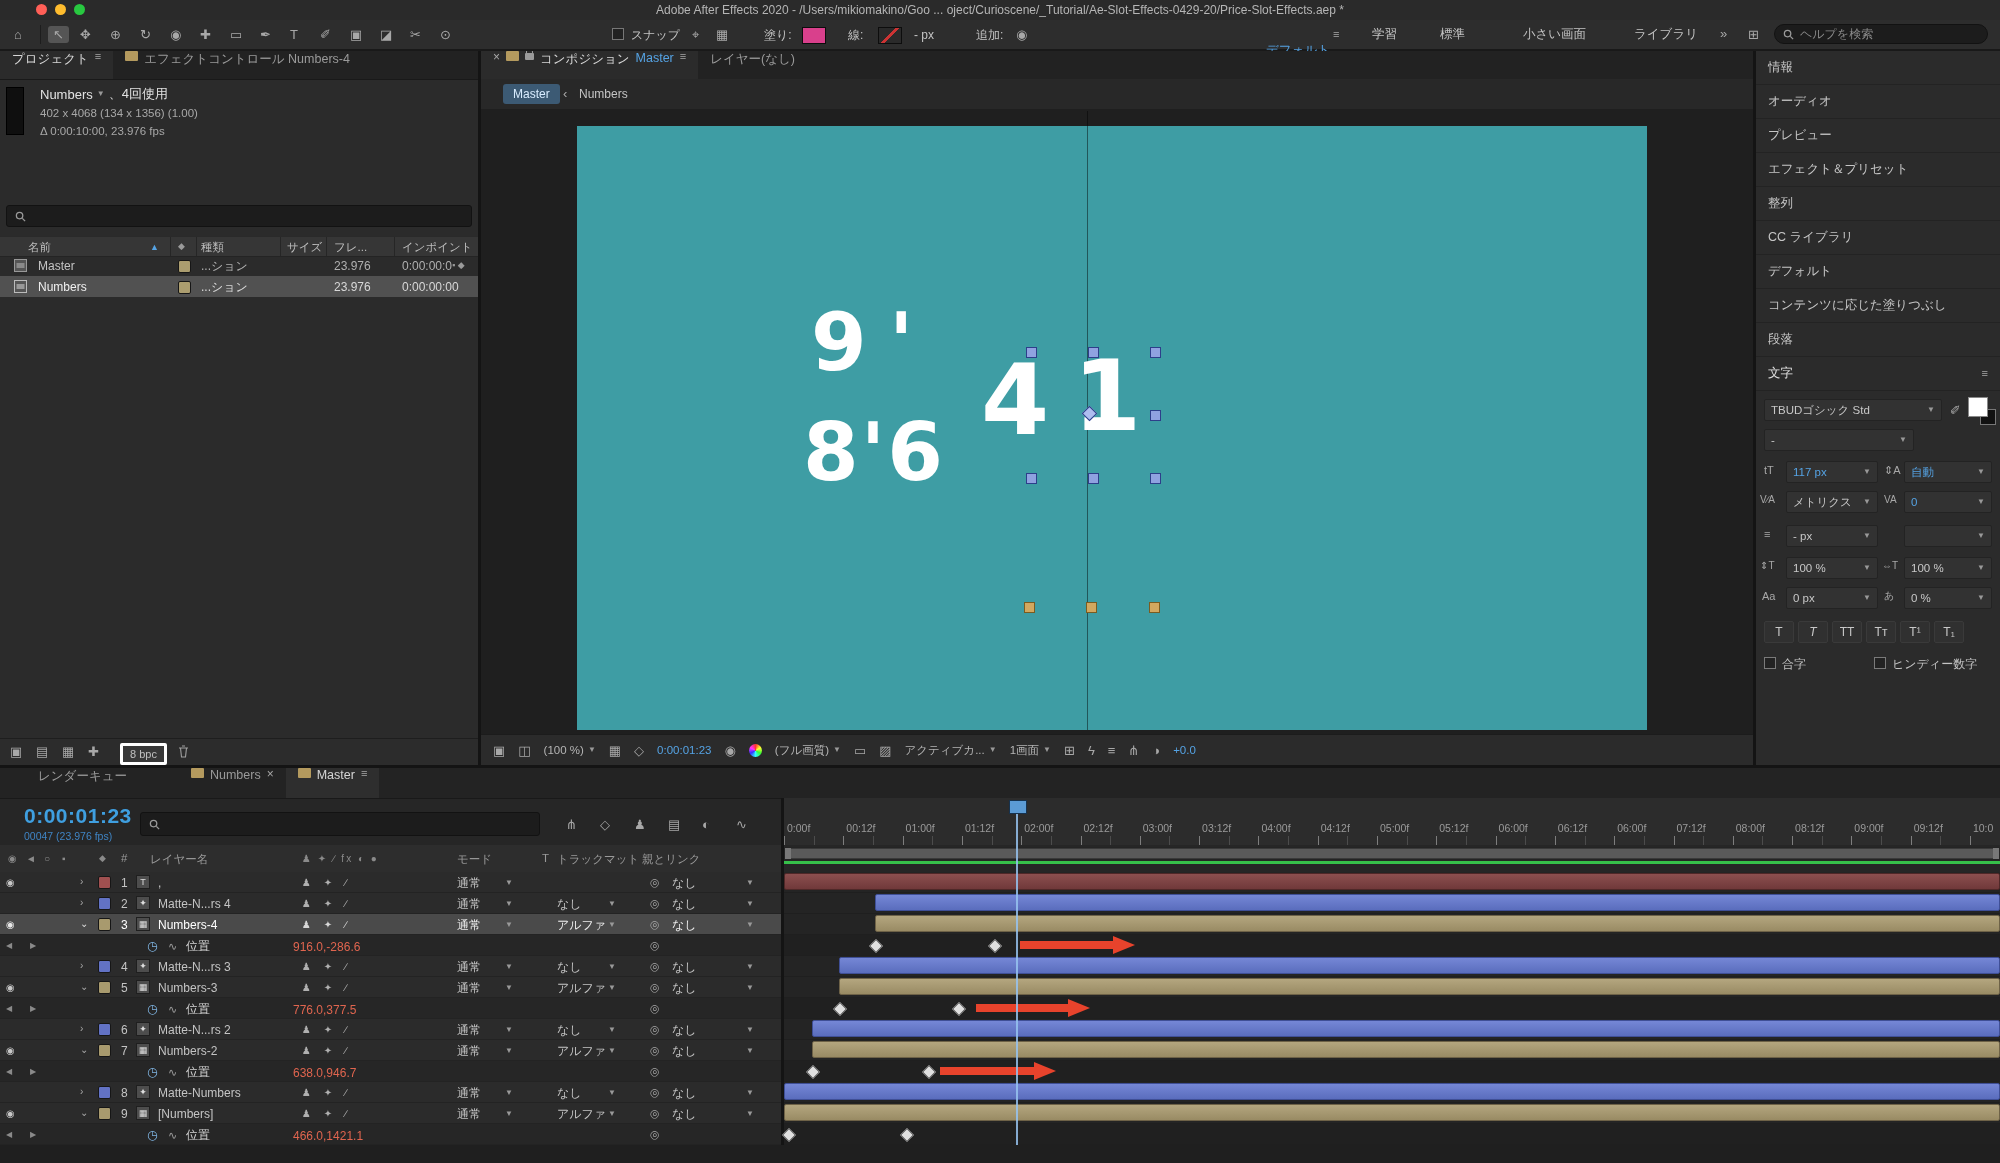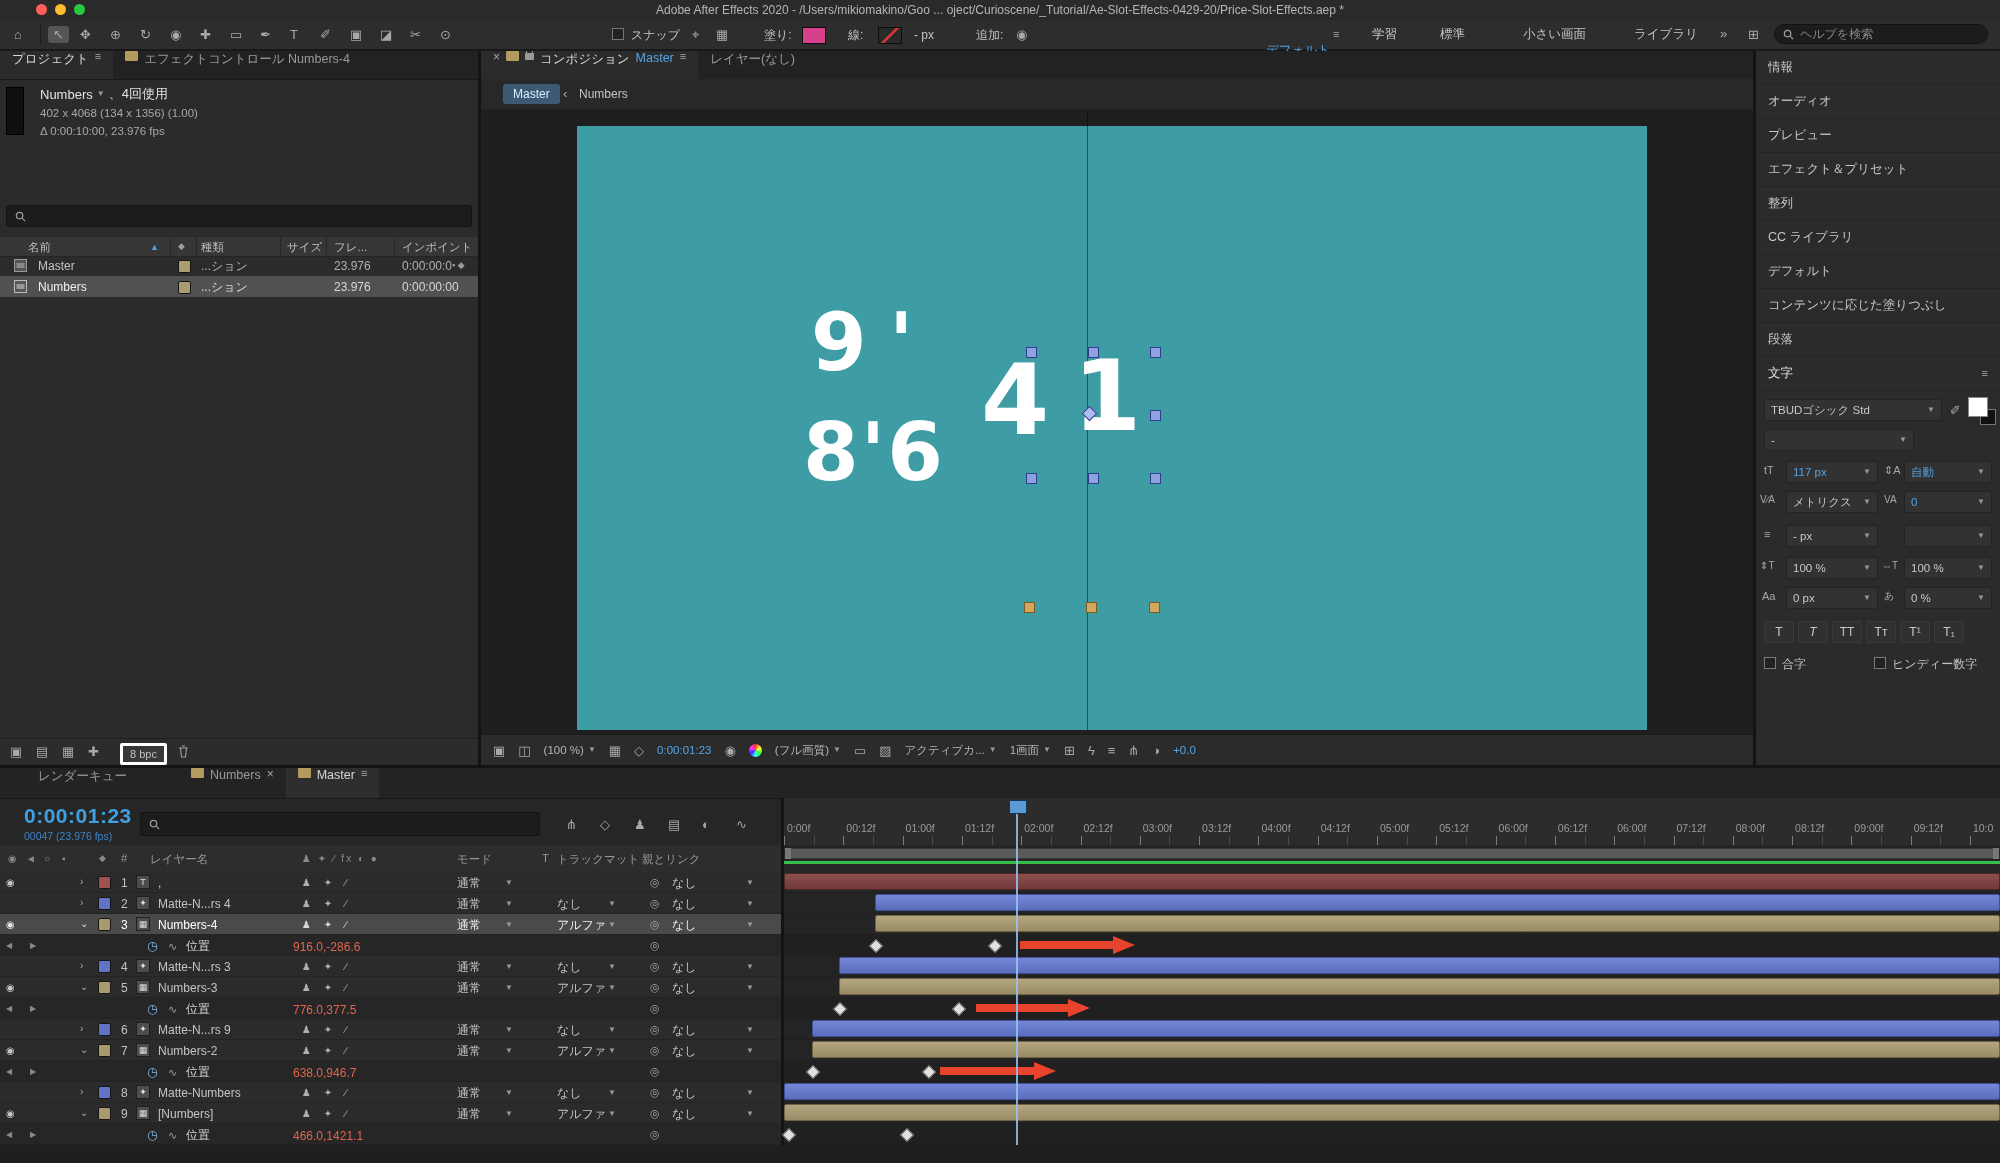--- a/index.html
+++ b/index.html
@@ -605,21 +605,21 @@
         <div class="arrowhead" style="left:284px"></div>
       </div>
     </div>
 
     <div class="tlrow" style="top:251px">
       <div class="ctr">
         <span class="abs ic" style="left:80px;top:5px;font-size:10px">›</span>
         <span class="abs labelsq" style="left:98px;top:4px;background:#6272c4"></span>
         <span class="abs lbl" style="left:121px;top:5px">6</span>
         <span class="iconbox" style="left:136px">✦</span>
-        <span class="abs lbl" style="left:158px;top:5px">Matte-N...rs 9</span>
+        <span class="abs lbl" style="left:158px;top:5px">Matte-N...rs 2</span>
         <span class="abs" style="left:302px;top:5px;font-size:10px;color:#b0b0b0;letter-spacing:5px">♟ ✦ ∕</span>
         <span class="abs lbl" style="left:457px;top:5px">通常</span>
         <span class="abs dd" style="left:505px;top:7px">▼</span>
         <span class="abs lbl" style="left:557px;top:5px">なし</span>
         <span class="abs dd" style="left:608px;top:7px">▼</span>
         <span class="abs ic" style="left:650px;top:5px;font-size:11px">◎</span>
         <span class="abs lbl" style="left:672px;top:5px">なし</span>
         <span class="abs dd" style="left:746px;top:7px">▼</span>
       </div>
       <div class="graph">

